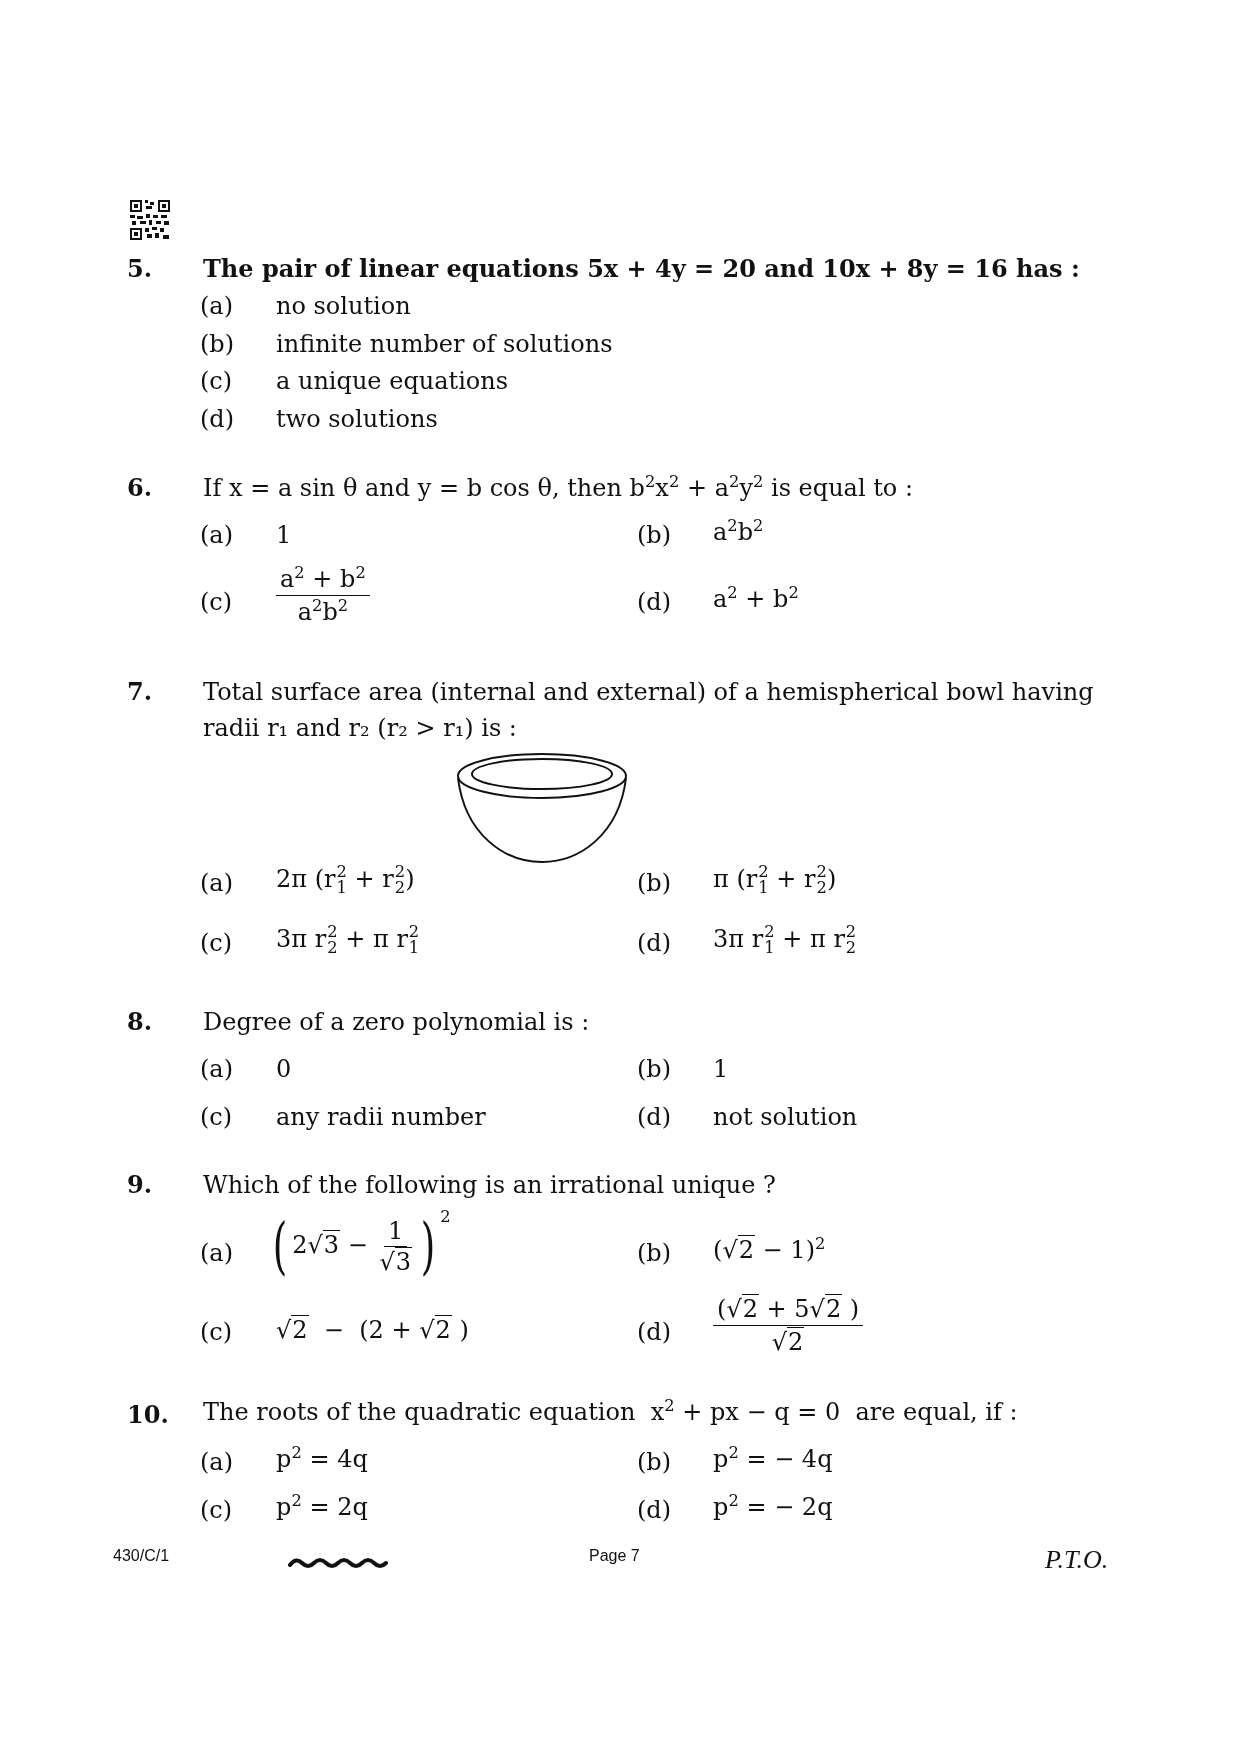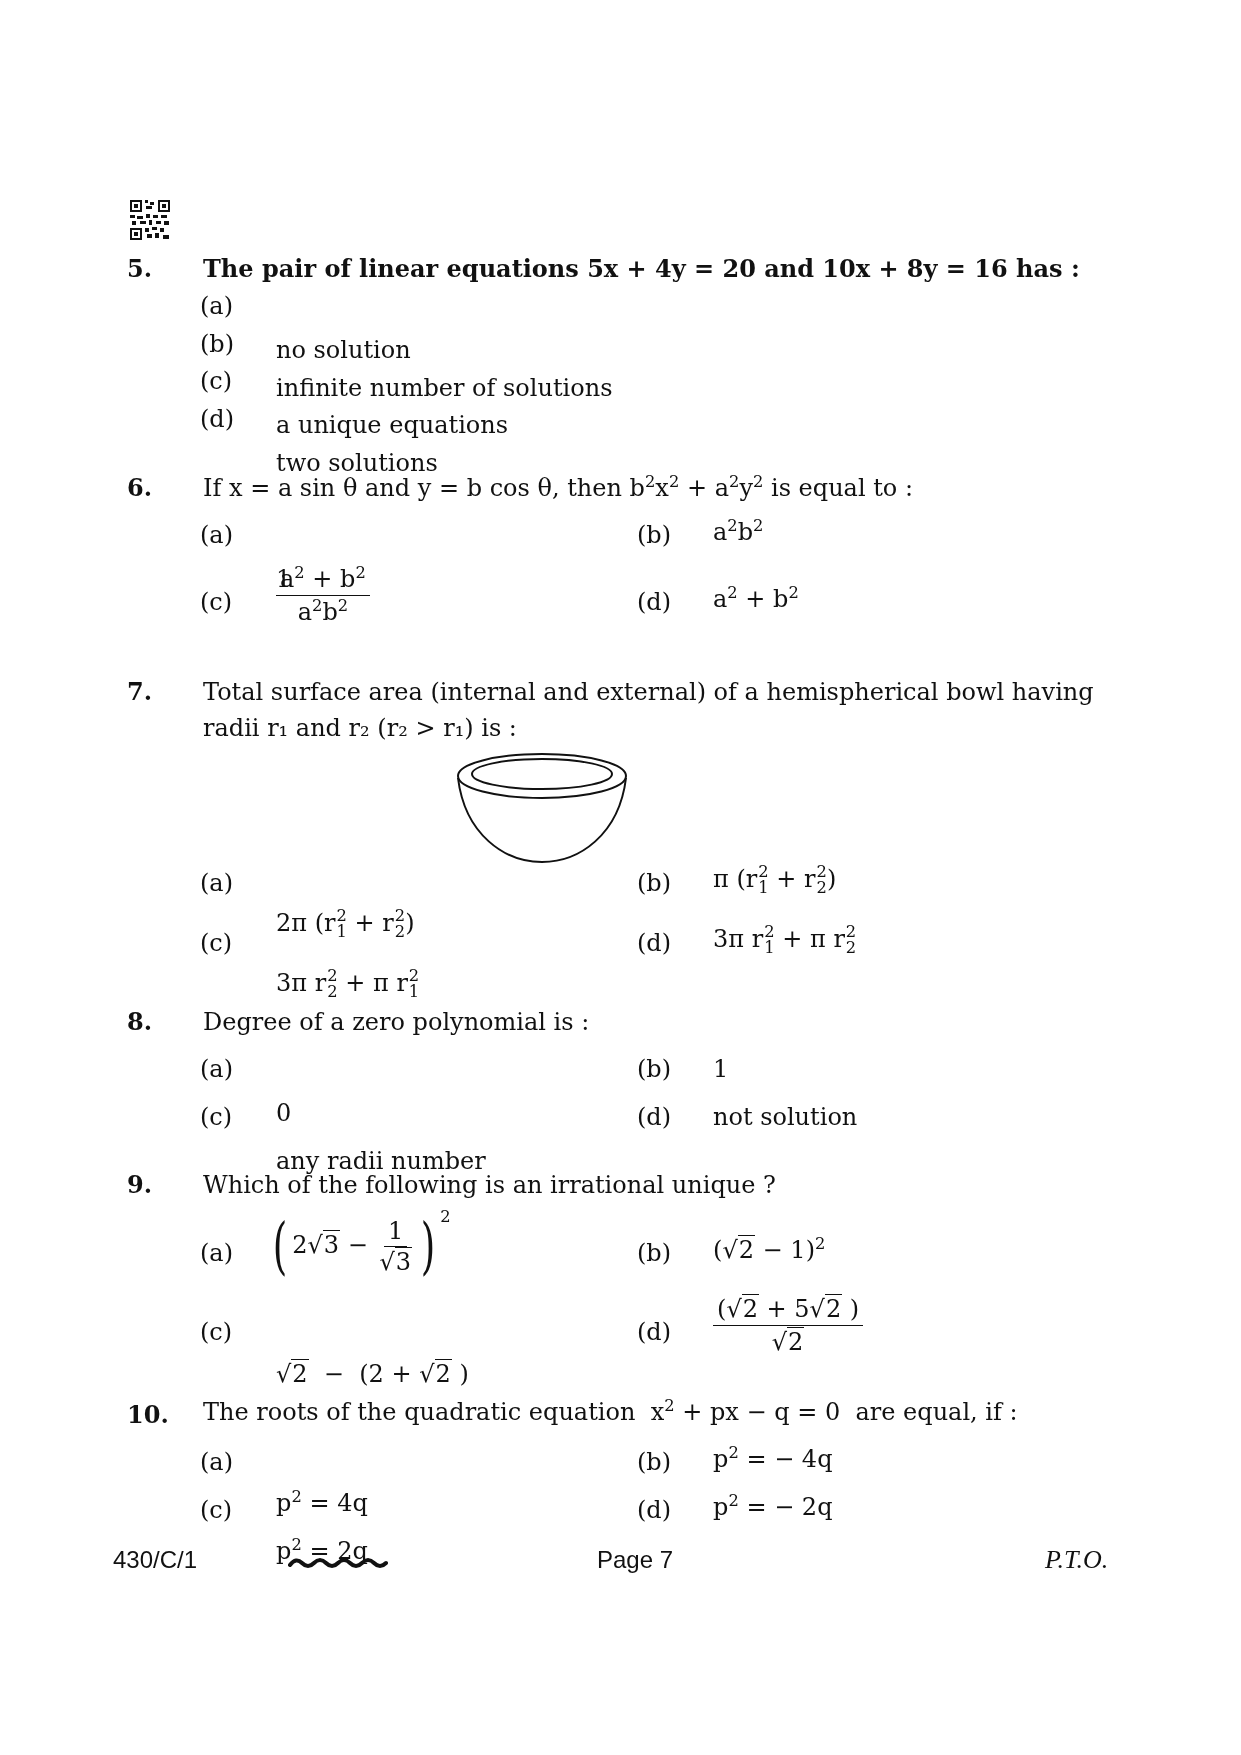--- a/index.html
+++ b/index.html
@@ -4,31 +4,31 @@
 <style>
   html, body { margin: 0; padding: 0; background: #ffffff; }
   body {
     width: 1241px; height: 1755px; position: relative; overflow: hidden;
     font-family: "DejaVu Serif", serif; color: #111; font-size: 24px;
   }
   .abs { position: absolute; white-space: nowrap; line-height: 1; }
   .qnum { font-weight: bold; left: 127px; }
   .qtext { left: 203px; }
   .lbl-l { left: 200px; }
-  .txt-l { left: 276px; margin-top: 44px; }
+  .txt-l { left: 276px; }
   .lbl-r { left: 637px; }
   .txt-r { left: 713px; }
   sup { font-size: 0.68em; vertical-align: 0.55em; line-height: 0; }
   .frac { display: inline-flex; flex-direction: column; align-items: center; vertical-align: middle; }
   .frac .num { padding: 0 4px 3px 4px; border-bottom: 1.5px solid #111; }
   .frac .den { padding: 3px 4px 0 4px; }
   .stack { display: inline-flex; flex-direction: column; vertical-align: middle; line-height: 1; font-size: 0.68em; margin-left: 1px; }
   .sqrt { display: inline-block; }
   .sqrt .rad { border-top: 1.5px solid #111; padding: 0 1px; }
-  .footer { font-family: "Liberation Sans", sans-serif; font-size: 24px; }
+  .footer { font-family: "Liberation Sans", sans-serif; font-size: 16px; }
   .pto { font-family: "Liberation Serif", serif; font-style: italic; font-size: 26px; }
   .bigparen { font-size: 62px; font-weight: 100; vertical-align: middle; transform: scaleX(0.6); display: inline-block; }
 </style>
 </head>
 <body>
 
 <div class="abs" style="left:130px; top:200px; width:40px; height:40px;">
   <svg width="40" height="40" viewBox="0 0 40 40">
     <rect x="0" y="0" width="12" height="12" fill="#111"></rect>
       <rect x="2" y="2" width="8" height="8" fill="#fff"></rect>
@@ -191,15 +191,15 @@
   <span class="abs txt-r" style="top:1495px;"><span>p</span><sup>2</sup> = − 2q</span>
 </div>
 
 <div>
   <span class="abs footer" style="left:113px; top:1548px;">430/C/1</span>
   <span class="abs" style="left:288px; top:1551px;">
     <svg width="100" height="16" viewBox="0 0 100 16">
       <path d="M2 10 Q 8 2, 14 8 T 26 8 Q 32 2, 38 8 T 50 8 Q 56 2, 62 8 T 74 8 Q 80 2, 86 8 T 98 8" fill="none" stroke="#111" stroke-width="4" stroke-linecap="round"></path>
     </svg>
   </span>
-  <span class="abs footer" style="left:589px; top:1548px;margin-left:8px;">Page 7</span>
+  <span class="abs footer" style="left:589px; top:1548px;">Page 7</span>
   <span class="abs pto" style="left:1045px; top:1547px;">P.T.O.</span>
 </div>
 
 </body></html>

